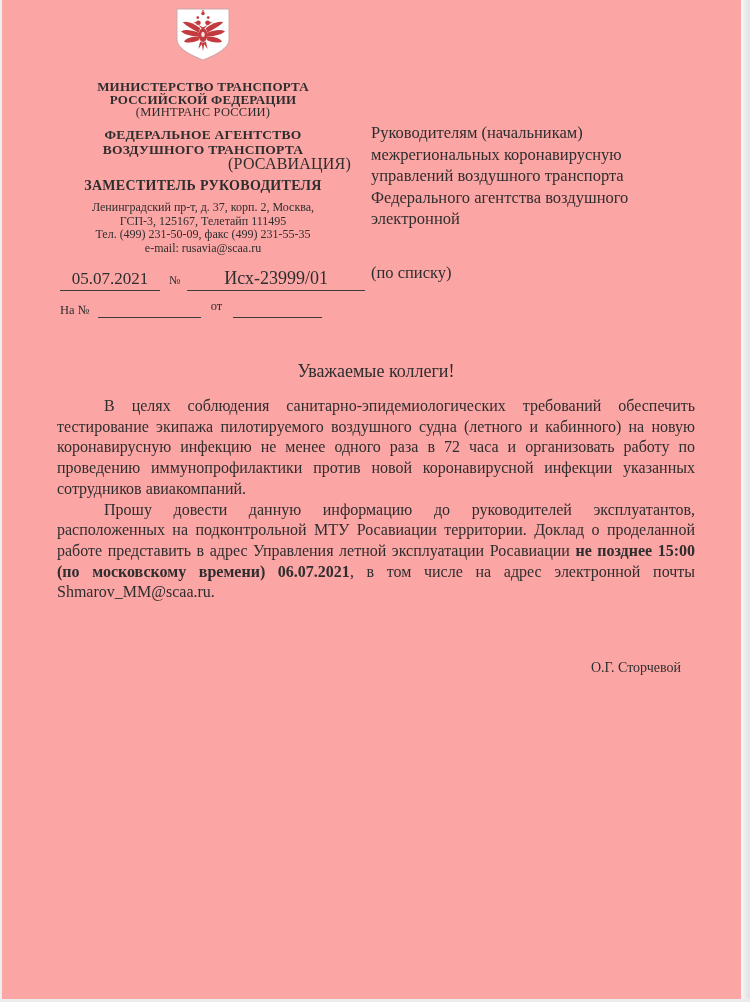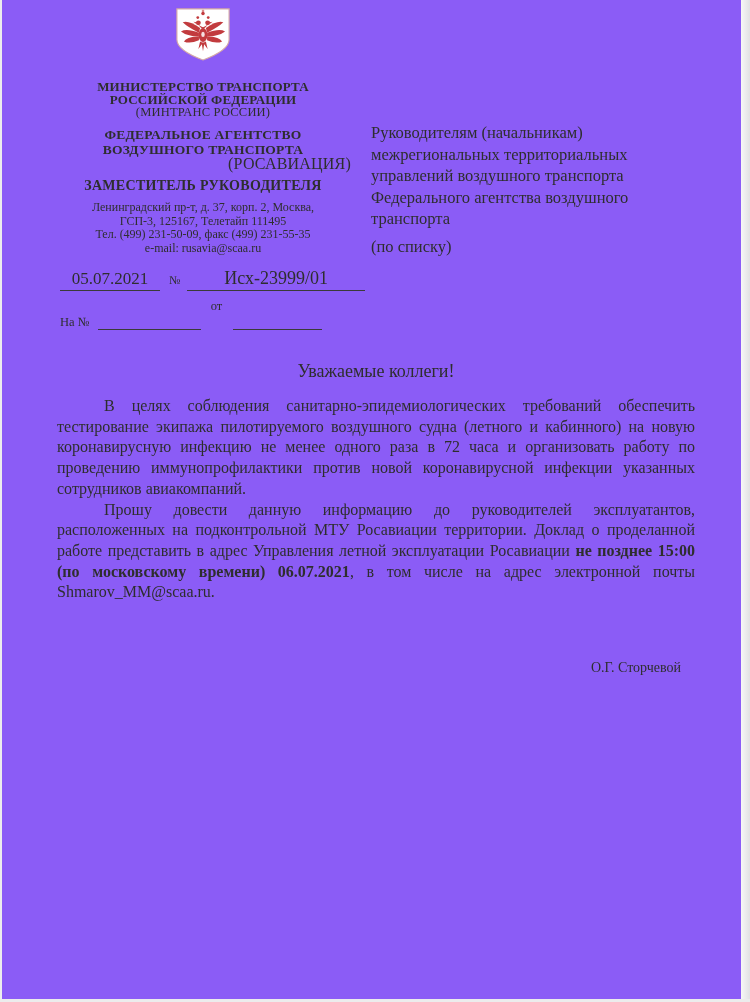--- a/index.html
+++ b/index.html
@@ -1,21 +1,21 @@
 <!DOCTYPE html>
 <html><head>
 <meta charset="utf-8">
 <style>
   html, body { margin: 0; padding: 0; background: #9e9e9e; }
   .page {
     position: relative;
     width: 750px;
     height: 1002px;
     margin: 0 auto;
-    background: #8b5cf6;
+    background: #fca5a5;
     font-family: "Liberation Serif", "DejaVu Serif", serif;
     color: #2e2e2e;
     overflow: hidden;
   }
   .edge-right {
     position: absolute; top: 0; right: 0; width: 9px; height: 100%;
     background: linear-gradient(to right, #f7f7f7, #e1e1e3);
   }
   .edge-left {
     position: absolute; top: 0; left: 0; width: 2px; height: 100%;
@@ -47,29 +47,29 @@
     border-bottom: 1.5px solid #3a3a3a; padding-bottom: 1px;
   }
   .num-sign { font-size: 12px; margin: 0 7px 3px 9px; }
   .number-field {
     flex: 1; text-align: center; font-size: 18px;
     border-bottom: 1.5px solid #3a3a3a; padding-bottom: 1px;
   }
   .ref-row2 { display: flex; align-items: flex-end; margin-top: 8px; font-size: 12.5px; text-align: right; }
   .reply-label { margin-bottom: 0; }
   .blank-line1 { width: 103px; border-bottom: 1.5px solid #3a3a3a; height: 14px; margin: 0 10px 0 8px; }
-  .from-label { margin-bottom: 16px; }
+  .from-label { margin-bottom: 4px; }
   .blank-line2 { width: 89px; border-bottom: 1.5px solid #3a3a3a; height: 14px; margin-left: 11px; }
 
   
   .recipient {
     position: absolute; left: 371px; top: 122px; width: 300px;
     font-size: 16.5px; line-height: 21.5px;
   }
-  .distribution-note { margin-top: 6px; }
+  .distribution-note { margin-top: 32px; }
 
   
   .salutation {
     position: absolute; left: 57px; top: 361px; width: 638px;
     text-align: center; font-size: 18px;
   }
   .body-text {
     position: absolute; left: 57px; top: 396px; width: 638px;
     font-size: 16px; line-height: 20.7px; text-align: justify;
   }
@@ -159,24 +159,24 @@
     <div class="ref-row2">
       <span class="reply-label">На №</span>
       <span class="blank-line1"></span>
       <span class="from-label">от</span>
       <span class="blank-line2"></span>
     </div>
   </div>
 
   <div class="recipient">
     <div>Руководителям (начальникам)</div>
-    <div>межрегиональных территориальных</div>
+    <div>межрегиональных коронавирусную</div>
     <div>управлений воздушного транспорта</div>
     <div>Федерального агентства воздушного</div>
-    <div>транспорта</div>
+    <div>электронной</div>
     <div class="distribution-note">(по списку)</div>
   </div>
 
   <div class="salutation">Уважаемые коллеги!</div>
 
   <div class="body-text">
     <p>В целях соблюдения санитарно-эпидемиологических требований обеспечить тестирование экипажа пилотируемого воздушного судна (летного и кабинного) на новую коронавирусную инфекцию не менее одного раза в 72 часа и организовать работу по проведению иммунопрофилактики против новой коронавирусной инфекции указанных сотрудников авиакомпаний.</p>
     <p><span>Прошу довести данную информацию до руководителей эксплуатантов, расположенных на подконтрольной МТУ Росавиации территории. Доклад о проделанной работе представить в адрес Управления летной эксплуатации Росавиации </span><span class="deadline-bold">не позднее 15:00 (по московскому времени) 06.07.2021</span><span>, в том числе на адрес электронной почты Shmarov_MM@scaa.ru.</span></p>
   </div>
 

